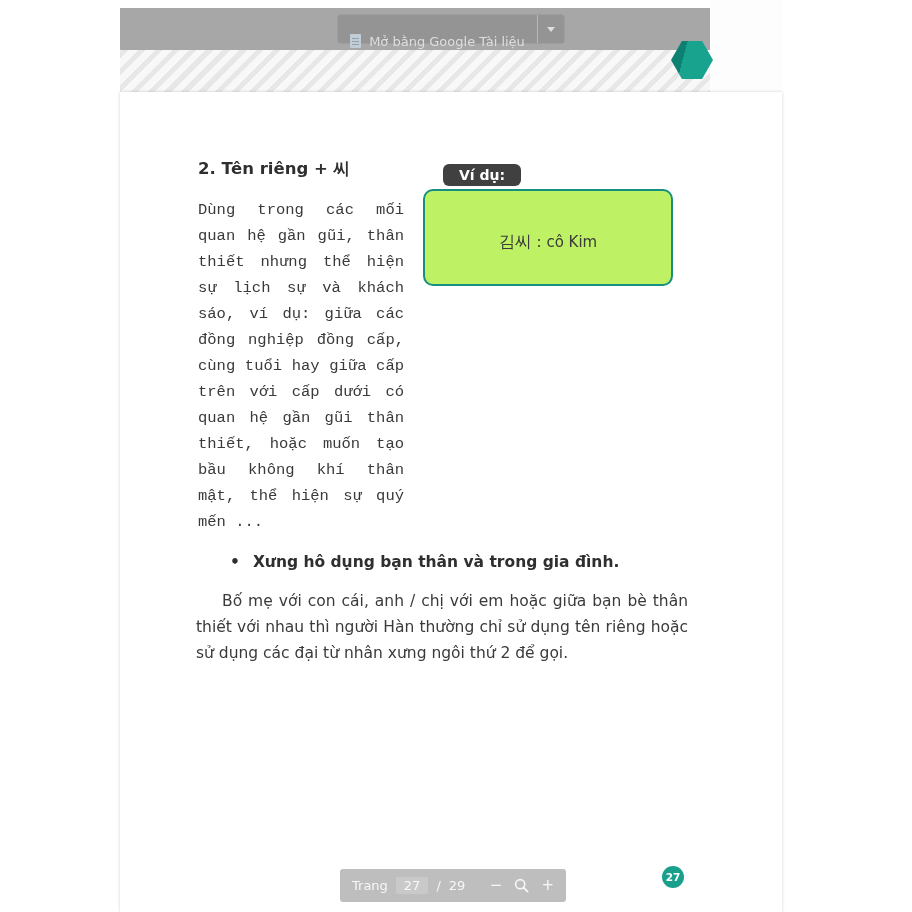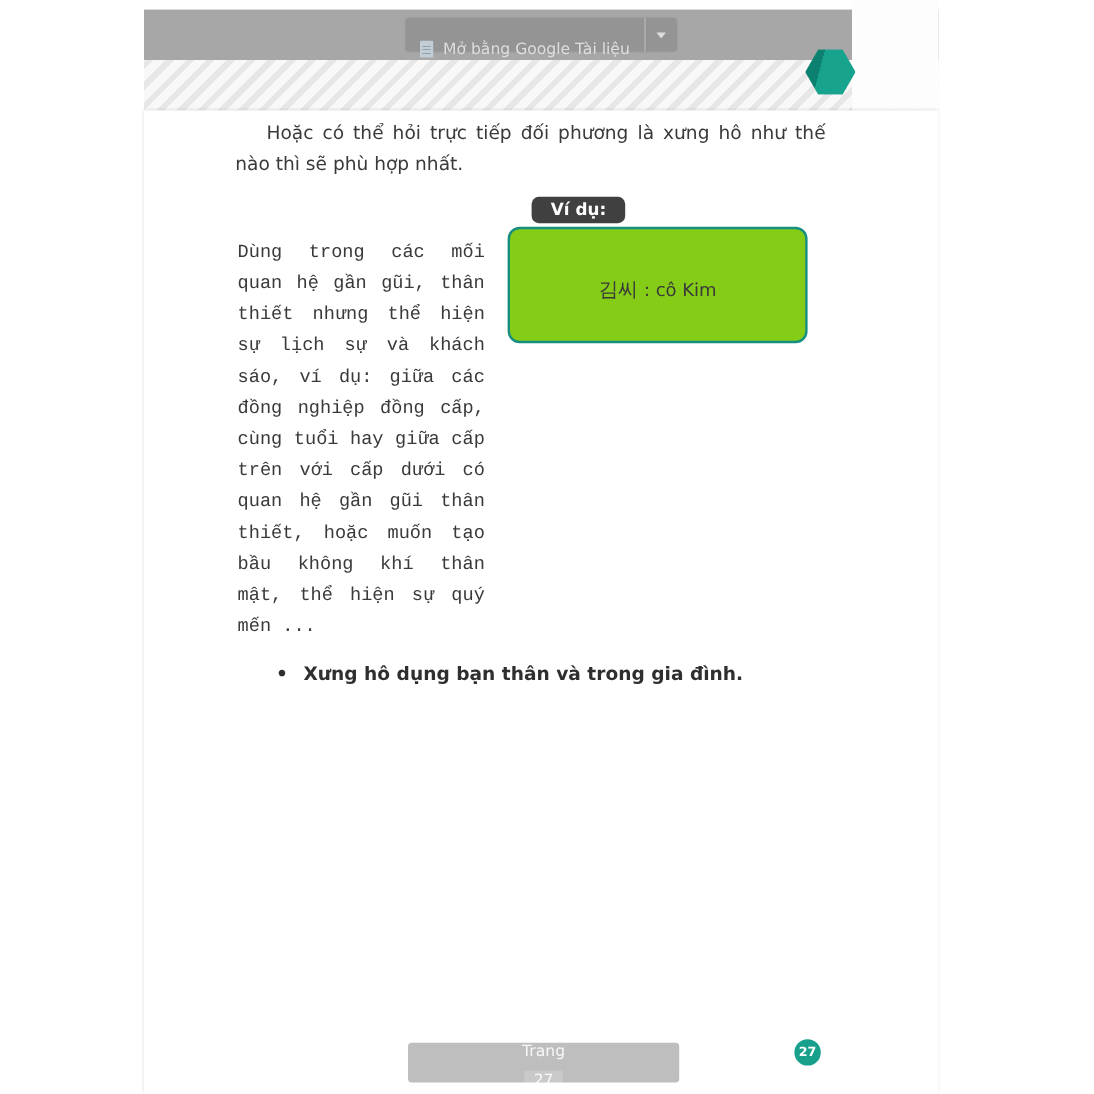--- a/index.html
+++ b/index.html
@@ -59,40 +59,40 @@
   .para1{left:76px;top:6px;width:492px;}
   .heading2{
     position:absolute;left:78px;top:66px;font-size:16.5px;font-weight:bold;color:#2f2f2f;
   }
   .example-badge{
     position:absolute;left:323px;top:72px;background:#404040;color:#ffffff;
     font-size:14px;font-weight:bold;padding:3px 16px;border-radius:6px;z-index:2;
   }
   .example-box{
     position:absolute;left:303px;top:97px;width:250px;height:97px;
-    border:2.5px solid #178f80;border-radius:10px;background:#84cc16;
+    border:2.5px solid #178f80;border-radius:10px;background:#bef264;
     display:flex;flex-direction:column;justify-content:center;align-items:center;
     padding-top:8px;box-sizing:border-box;
   }
   .example-line{font-size:15px;color:#3a3a3a;line-height:26px;white-space:nowrap;}
   .ko-sm{font-size:16.5px;}
   .ko-lg{font-size:20.5px;}
   .para-left{left:78px;top:105px;width:206px;text-indent:0;font-family:Liberation Mono, monospace;}
   .bullet-row{
     position:absolute;left:110px;top:461px;display:flex;gap:13px;
     font-size:15.5px;font-weight:bold;color:#2f2f2f;
   }
   .para3{left:76px;top:496px;width:492px;}
   .para4{left:76px;top:585px;width:492px;}
   
   .footer-bar{
     position:absolute;left:340px;top:869px;width:226px;height:33px;
     background:rgba(99,99,99,0.42);border-radius:3px;
     display:flex;align-items:center;padding:0 12px;box-sizing:border-box;
-    color:rgba(255,255,255,0.88);font-size:13px;gap:8px;flex-direction:column;
+    color:rgba(255,255,255,0.88);font-size:13px;gap:8px;
   }
   .page-input{
     background:rgba(255,255,255,0.18);padding:1px 8px;border-radius:2px;cursor:text;
   }
   .zoom-group{display:flex;align-items:center;gap:12px;margin-left:auto;}
   .zoom-btn{cursor:pointer;font-size:15px;line-height:1;}
   .magnifier{display:flex;align-items:center;cursor:pointer;}
   .page-num-badge{
     position:absolute;left:662px;top:866px;width:22px;height:22px;border-radius:50%;
     background:#18a08d;color:#fff;font-size:10.5px;font-weight:bold;
@@ -114,38 +114,39 @@
     </div>
   </div>
 </div>
 
 <div class="hatch"></div>
 <div class="corner-white"></div>
 <div class="hexagon"></div>
 
 <div class="page">
 
-  <p class="para para1">Hoặc có thể hỏi trực tiếp đối phương là xưng hô như thế nào thì sẽ phù hợp nhất.</p>
 
+  <div class="heading2">2. Tên riêng + 씨</div>
 
   <div class="example-badge">Ví dụ:</div>
 
   <div class="example-box">
     <div class="example-line">
       <span class="ko-sm">김씨</span><span> : cô Kim</span>
     </div>
   </div>
 
   <p class="para para-left">Dùng trong các mối quan hệ gần gũi, thân thiết nhưng thể hiện sự lịch sự và khách sáo, ví dụ: giữa các đồng nghiệp đồng cấp, cùng tuổi hay giữa cấp trên với cấp dưới có quan hệ gần gũi thân thiết, hoặc muốn tạo bầu không khí thân mật, thể hiện sự quý mến ...</p>
 
   <div class="bullet-row">
     <span>•</span>
     <span>Xưng hô dụng bạn thân và trong gia đình.</span>
   </div>
 
+  <p class="para para3">Bố mẹ với con cái, anh / chị với em hoặc giữa bạn bè thân thiết với nhau thì người Hàn thường chỉ sử dụng tên riêng hoặc sử dụng các đại từ nhân xưng ngôi thứ 2 để gọi.</p>
 
 </div>
 
 <div class="footer-bar">
   <span>Trang</span>
   <span class="page-input">27</span>
   <span>/</span>
   <span>29</span>
   <div class="zoom-group">
     <span class="zoom-btn">−</span>

